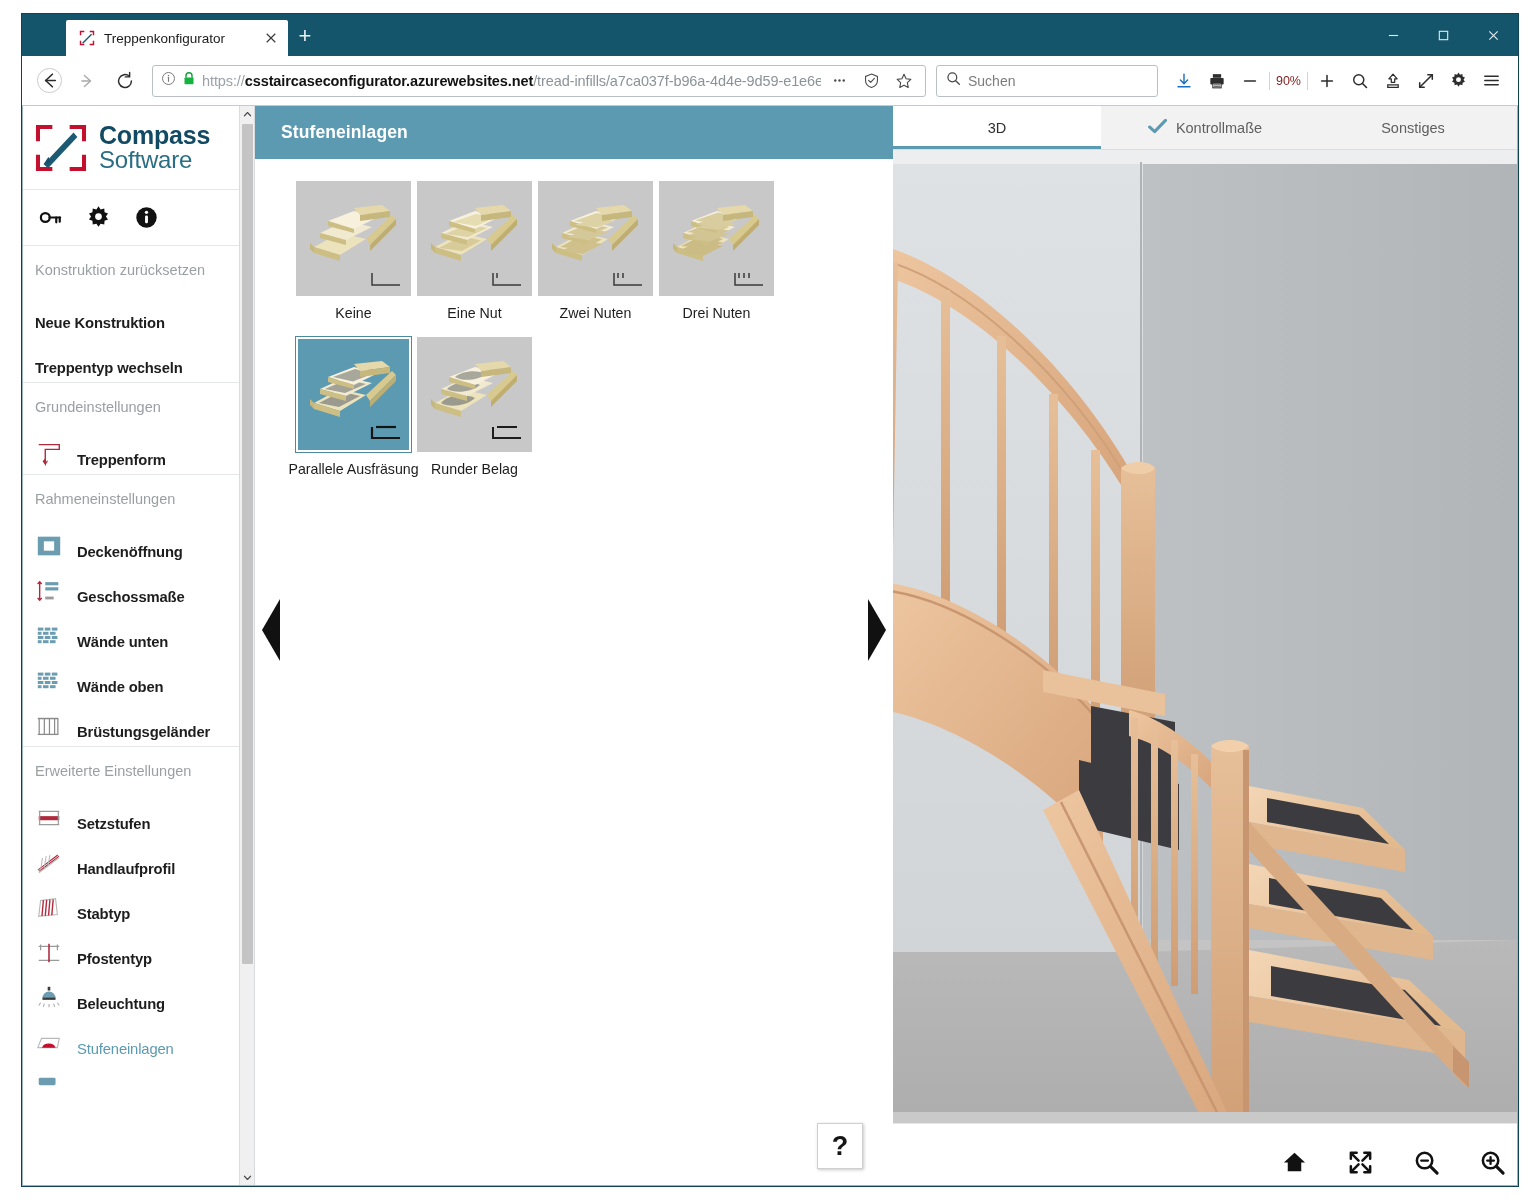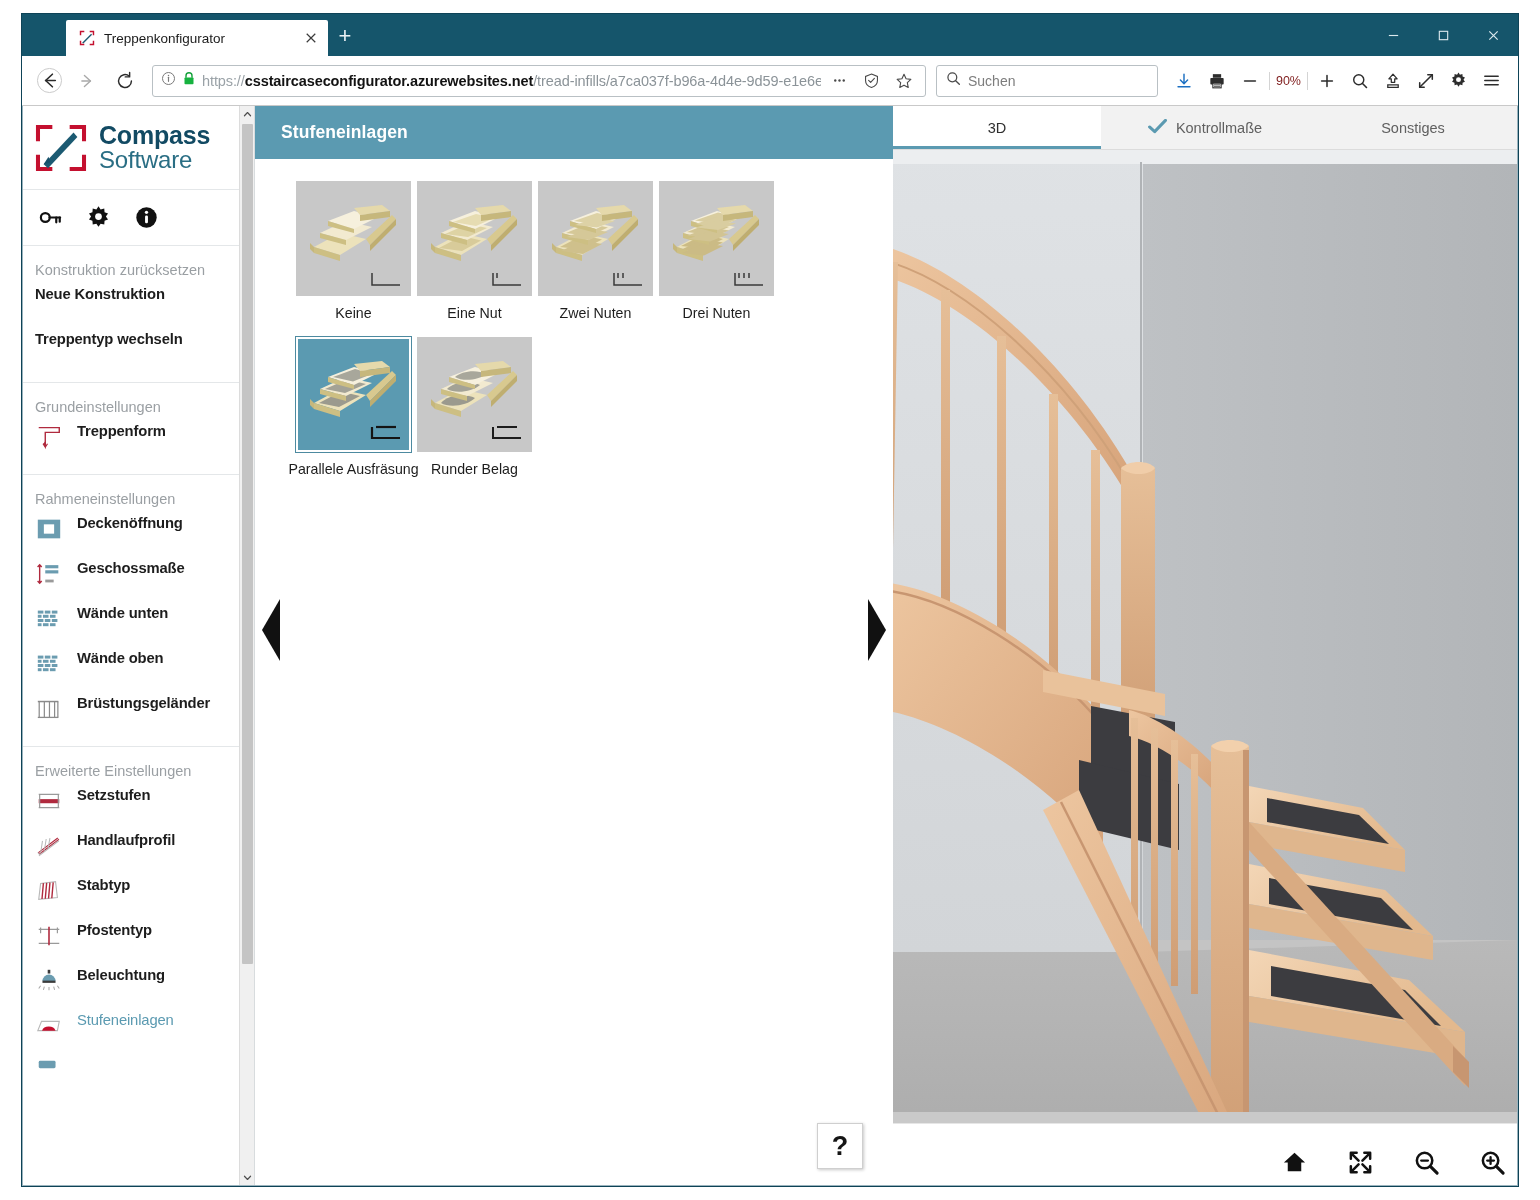--- a/index.html
+++ b/index.html
@@ -29,21 +29,21 @@
   
   #tabstrip {
     position: relative;
     height: 42px;
     background: #15556b;
     display: flex; align-items: flex-end;
     flex: 0 0 auto;
   }
   #tab-active {
     margin-left: 44px;
-    width: 262px; height: 36px;
+    width: 222px; height: 36px;
     background: #ffffff;
     border-radius: 2px 2px 0 0;
     display: flex; align-items: center;
     padding: 0 8px 0 12px;
     gap: 8px;
     position: relative;
   }
   #tab-favicon { width: 18px; height: 18px; flex: 0 0 auto; }
   #tab-title {
     font-size: 13.5px; color: #1b1b1b;
@@ -180,21 +180,21 @@
 
   .sec-group { border-bottom: 1px solid #e4e7e9; padding-bottom: 6px; }
   .sec-group.nb { border-bottom: none; }
   .sec-head {
     font-size: 14.5px; color: #9a9fa3;
     padding: 16px 0 8px 12px;
     font-weight: 400;
   }
   .sb-item {
     height: 45px;
-    display: flex; align-items: flex-start;
+    display: flex; align-items: flex-end;
     padding-left: 12px; gap: 0;
   }
   .sb-item .ico {
     width: 42px; flex: 0 0 42px;
     display: flex; align-items: center; justify-content: flex-start;
   }
   .sb-item .lbl {
     font-size: 14.8px; color: #1d1d1d; font-weight: bold;
     letter-spacing: -0.15px;
   }

